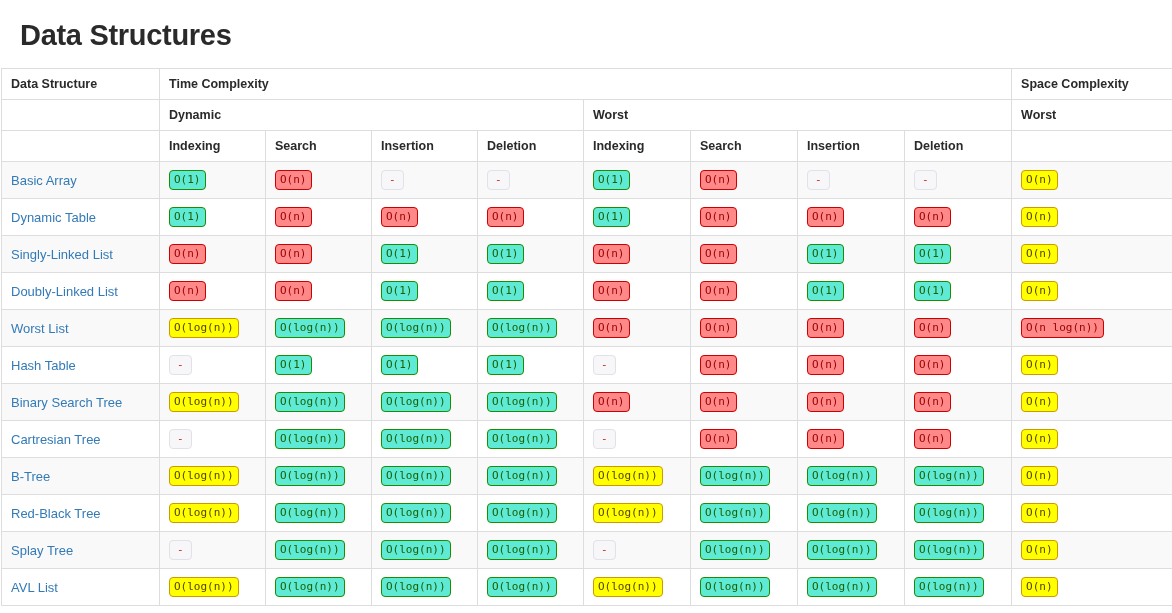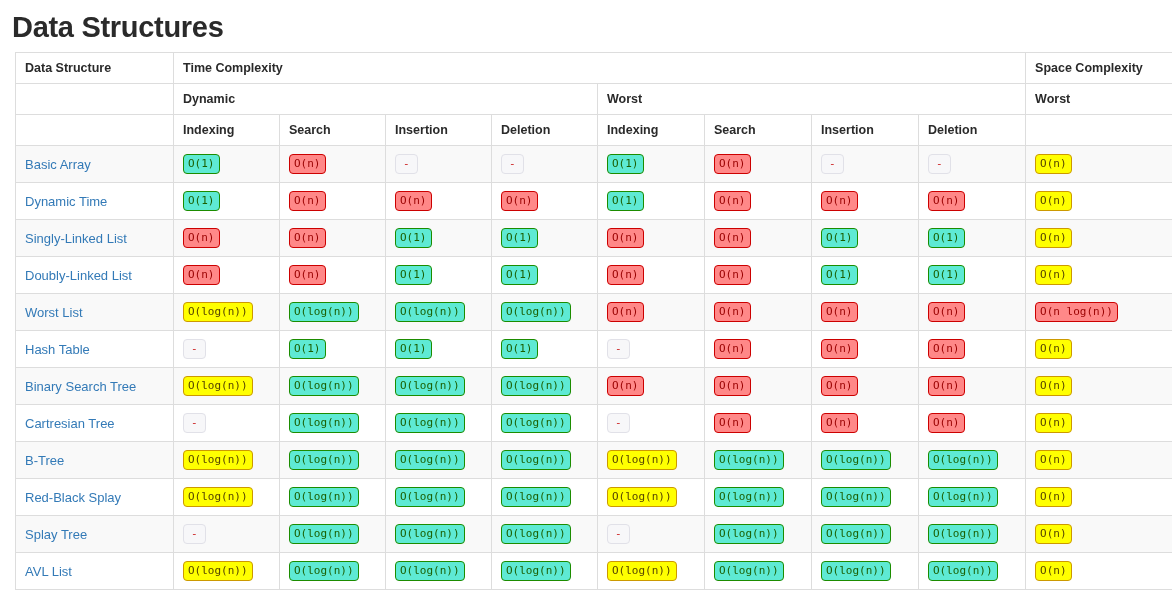--- a/index.html
+++ b/index.html
@@ -15,29 +15,29 @@
     font-family: "Liberation Sans", sans-serif;
     color: #333333;
     -webkit-font-smoothing: antialiased;
   }
 
   #page-title {
     font-size: 29px;
     font-weight: bold;
     color: #2a2a2a;
     letter-spacing: -0.3px;
-    margin: 8px;
+    margin: 16px;
     padding: 2px 0 0 4px;
     line-height: 34px;
     font-family: "Liberation Sans", sans-serif;
   }
 
   .table-wrap {
     margin-top: 8px;
-    padding: 0 15px;
+    padding: 0 1px;
   }
 
   table.ds-table {
     border-collapse: collapse;
     width: 1170px;
     table-layout: fixed;
     font-size: 12.5px;
   }
 
   table.ds-table td,
@@ -172,21 +172,21 @@
           <td><span class="badge red">O(n)</span></td>
           <td><span class="badge dash">-</span></td>
           <td><span class="badge dash">-</span></td>
           <td><span class="badge green">O(1)</span></td>
           <td><span class="badge red">O(n)</span></td>
           <td><span class="badge dash">-</span></td>
           <td><span class="badge dash">-</span></td>
           <td><span class="badge yellow">O(n)</span></td>
         </tr>
         <tr>
-          <td><a class="ds-link">Dynamic Time</a></td>
+          <td><a class="ds-link">Dynamic Table</a></td>
           <td><span class="badge green">O(1)</span></td>
           <td><span class="badge red">O(n)</span></td>
           <td><span class="badge red">O(n)</span></td>
           <td><span class="badge red">O(n)</span></td>
           <td><span class="badge green">O(1)</span></td>
           <td><span class="badge red">O(n)</span></td>
           <td><span class="badge red">O(n)</span></td>
           <td><span class="badge red">O(n)</span></td>
           <td><span class="badge yellow">O(n)</span></td>
         </tr>
@@ -268,21 +268,21 @@
           <td><span class="badge green">O(log(n))</span></td>
           <td><span class="badge green">O(log(n))</span></td>
           <td><span class="badge green">O(log(n))</span></td>
           <td><span class="badge yellow">O(log(n))</span></td>
           <td><span class="badge green">O(log(n))</span></td>
           <td><span class="badge green">O(log(n))</span></td>
           <td><span class="badge green">O(log(n))</span></td>
           <td><span class="badge yellow">O(n)</span></td>
         </tr>
         <tr>
-          <td><a class="ds-link">Red-Black Splay</a></td>
+          <td><a class="ds-link">Red-Black Tree</a></td>
           <td><span class="badge yellow">O(log(n))</span></td>
           <td><span class="badge green">O(log(n))</span></td>
           <td><span class="badge green">O(log(n))</span></td>
           <td><span class="badge green">O(log(n))</span></td>
           <td><span class="badge yellow">O(log(n))</span></td>
           <td><span class="badge green">O(log(n))</span></td>
           <td><span class="badge green">O(log(n))</span></td>
           <td><span class="badge green">O(log(n))</span></td>
           <td><span class="badge yellow">O(n)</span></td>
         </tr>

